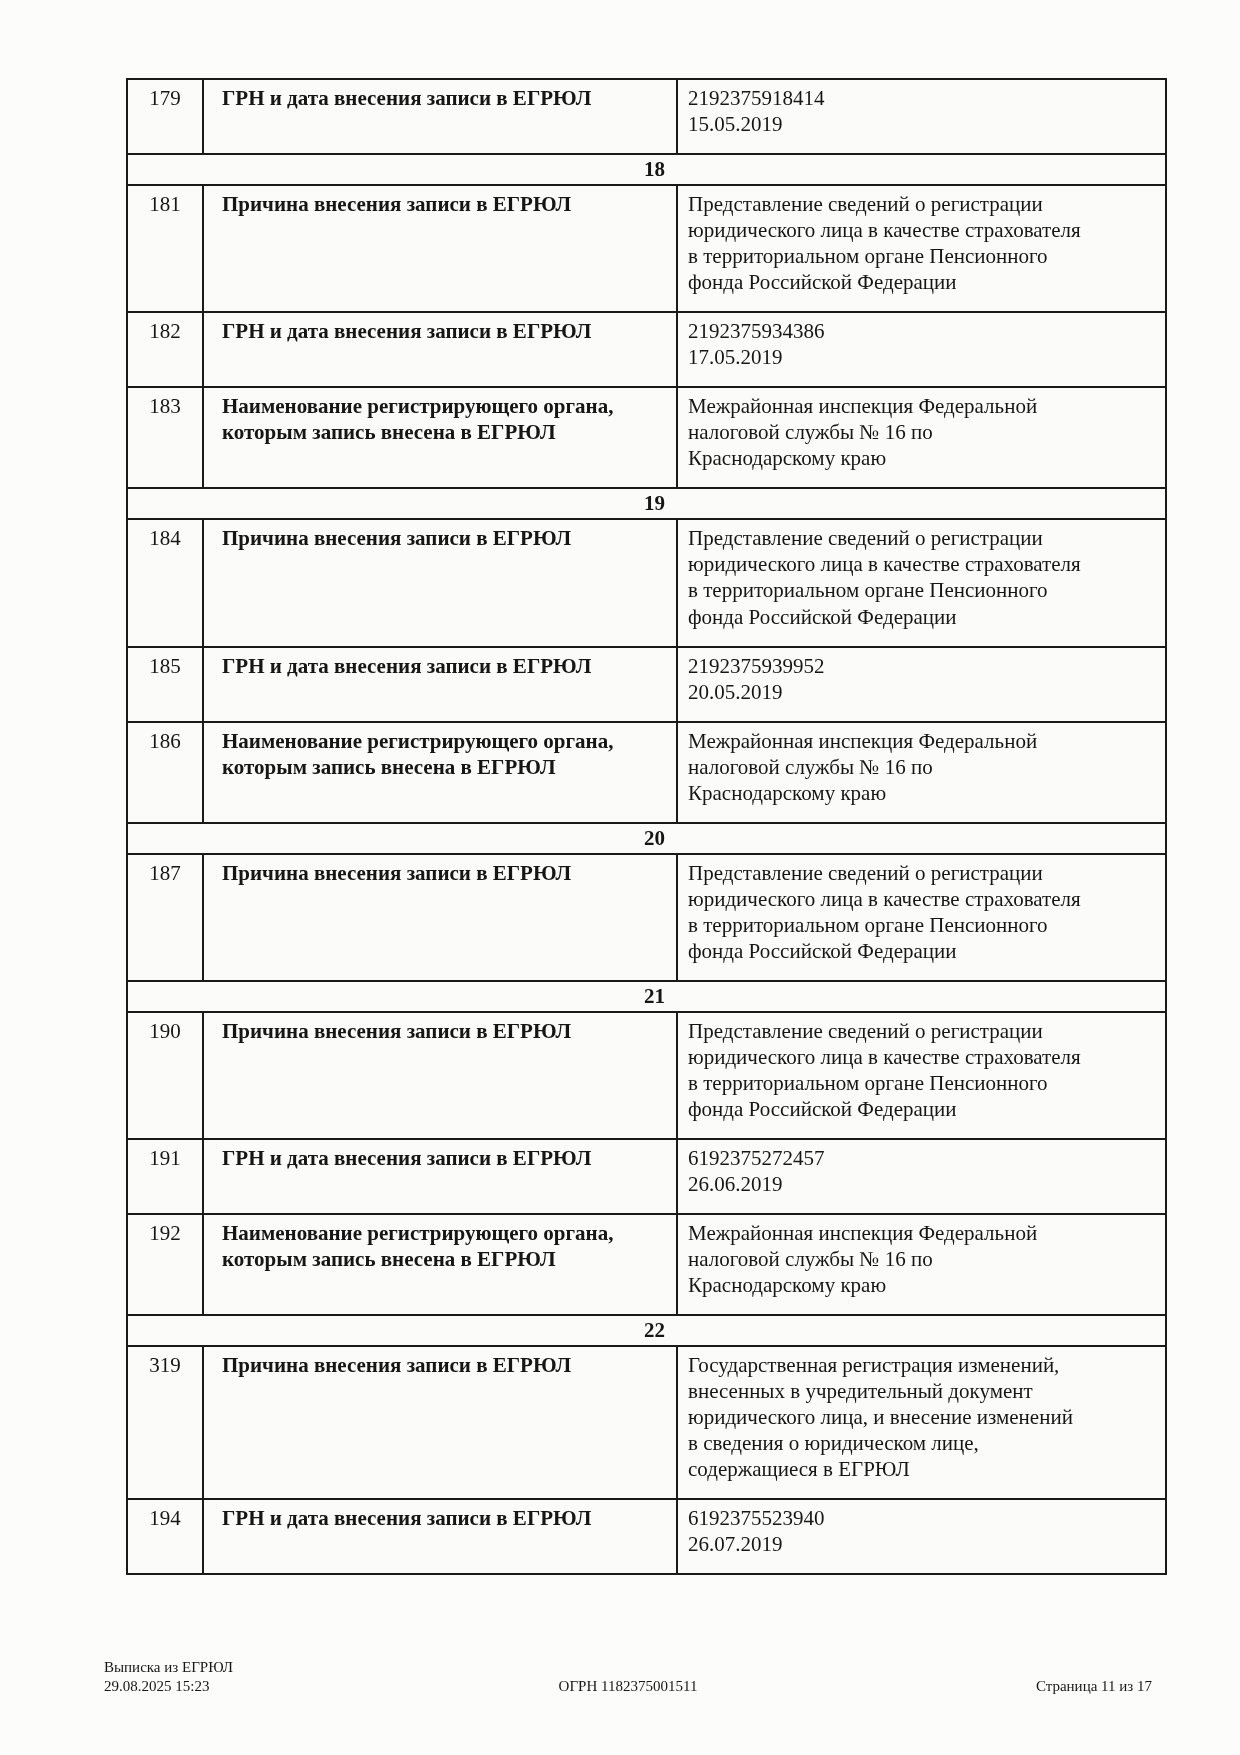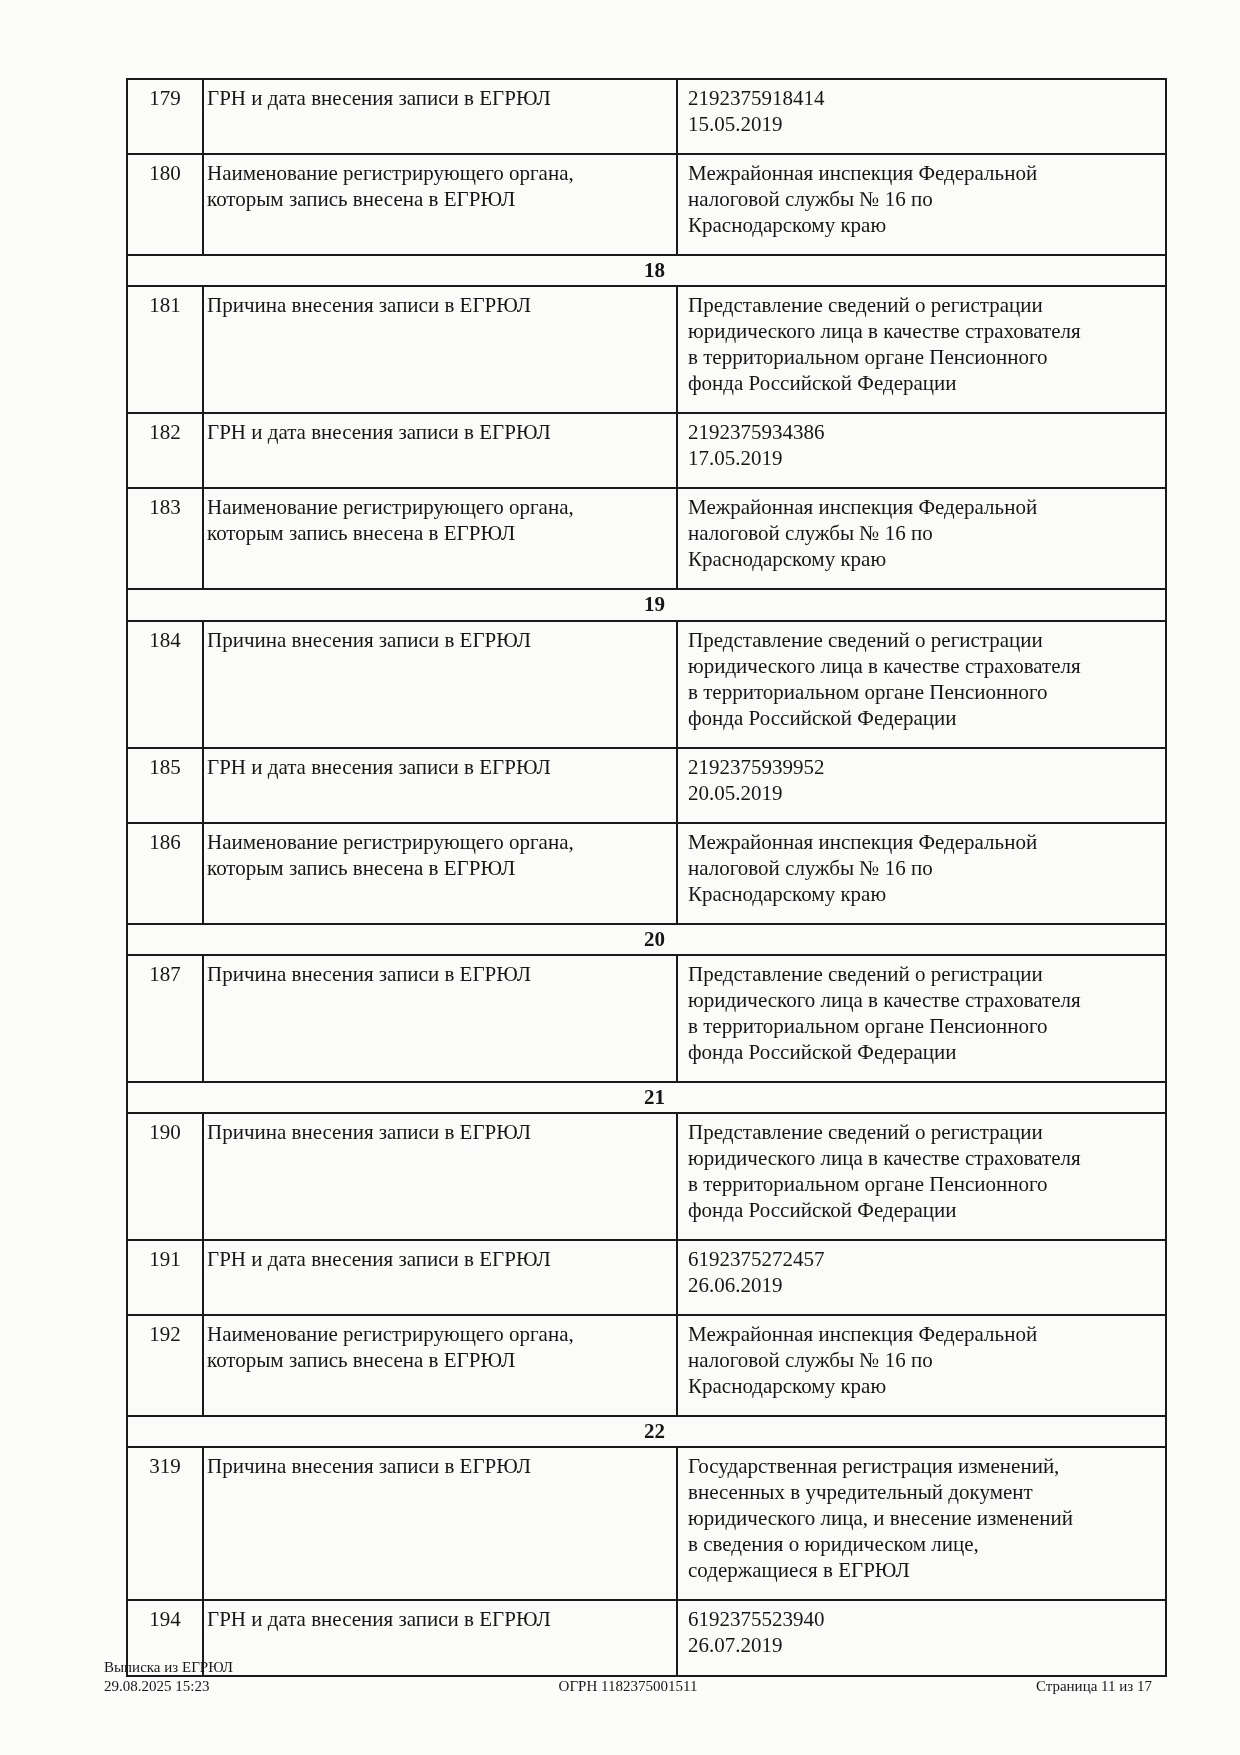--- a/index.html
+++ b/index.html
@@ -29,22 +29,23 @@
   .egrul-table td {
     border: 2px solid #1a1a1a;
     vertical-align: top;
     background: #fbfbf9;
   }
   td.cell-num {
     text-align: center;
     padding: 5px 2px 8px 2px;
   }
   td.cell-label {
-    padding: 5px 8px 8px 3px;
+    padding: 5px 8px 8px 18px;
     white-space: pre-line;
+    font-weight: bold;
   }
   td.cell-value {
     padding: 5px 4px 16px 10px;
     white-space: pre-line;
   }
   tr.section-row td {
     text-align: center;
     font-weight: bold;
     padding: 1px 2px 2px 18px;
   }
@@ -75,28 +76,20 @@
     <col style="width:474px">
     <col style="width:489px">
   </colgroup>
   <tbody id="table-body">
       <tr>
         <td class="cell-num">179</td>
         <td class="cell-label">ГРН и дата внесения записи в ЕГРЮЛ</td>
         <td class="cell-value">2192375918414
 15.05.2019</td>
       </tr>
-      <tr>
-        <td class="cell-num">180</td>
-        <td class="cell-label">Наименование регистрирующего органа,
-которым запись внесена в ЕГРЮЛ</td>
-        <td class="cell-value">Межрайонная инспекция Федеральной
-налоговой службы № 16 по
-Краснодарскому краю</td>
-      </tr>
       <tr class="section-row">
         <td colspan="3">18</td>
       </tr>
       <tr>
         <td class="cell-num">181</td>
         <td class="cell-label">Причина внесения записи в ЕГРЮЛ</td>
         <td class="cell-value">Представление сведений о регистрации
 юридического лица в качестве страхователя
 в территориальном органе Пенсионного
 фонда Российской Федерации</td>

